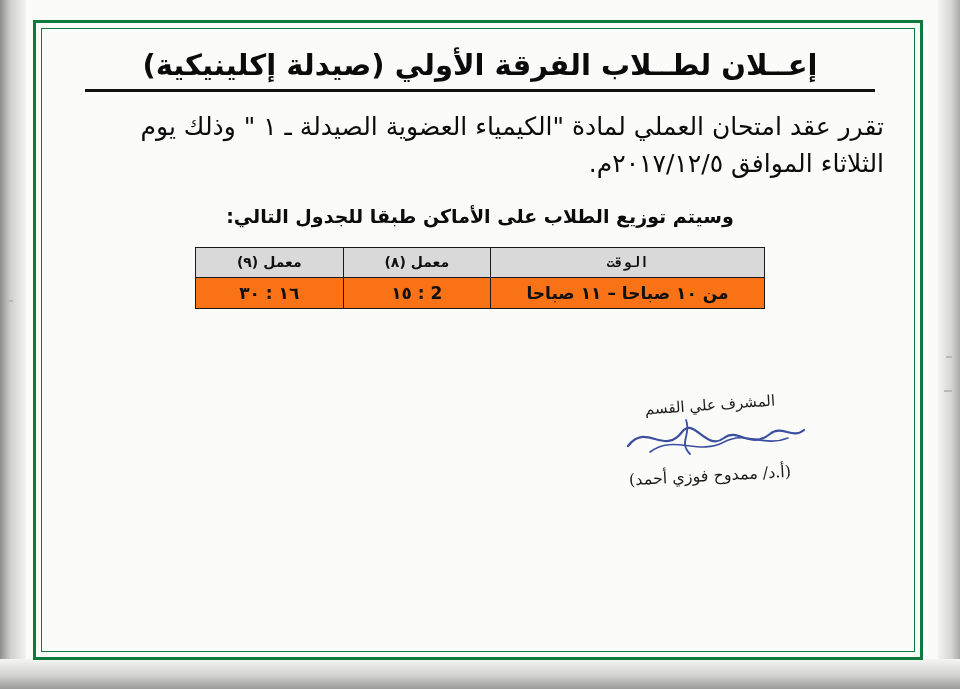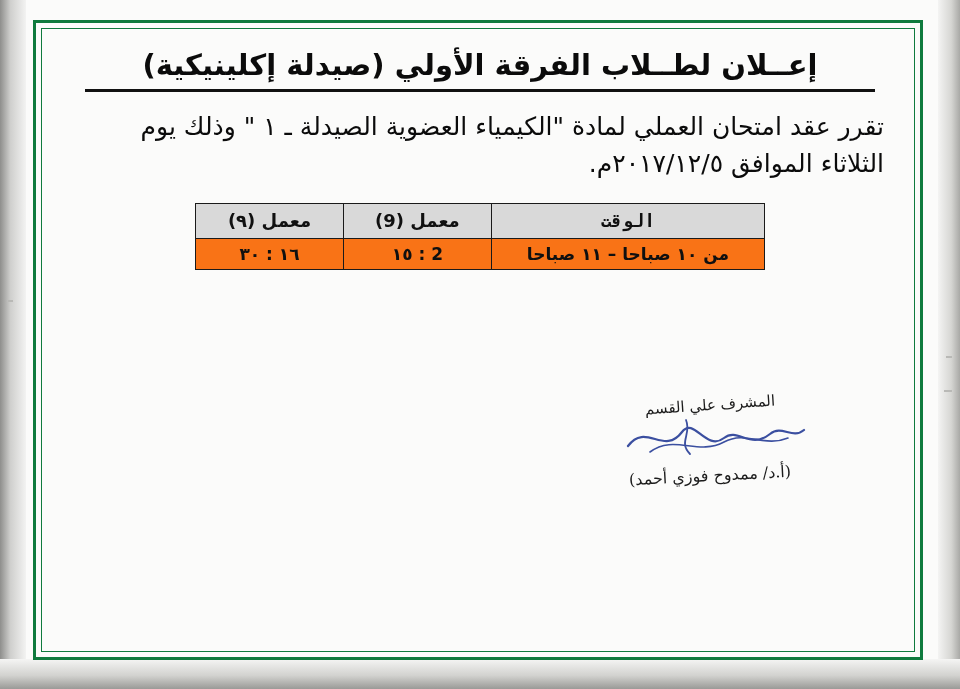--- a/index.html
+++ b/index.html
@@ -113,21 +113,21 @@
   }
   table.sched th, table.sched td {
     border: 1px solid #1a1a1a;
     text-align: center;
     padding: 5px 6px;
     font-weight: bold;
     color: #101010;
   }
   table.sched th {
     background: #d9d9d9;
-    font-size: 18px;
+    font-size: 14px;
     padding: 6px 6px;
   }
   table.sched td {
     background: #f97316;
     font-size: 17px;
   }
   .col-time { width: 282px; font-family: Liberation Mono, monospace; }
   .col-lab  { width: 144px; }
 
   
@@ -178,27 +178,28 @@
   <div class="frame-outer"></div>
   <div class="frame-inner"></div>
 
   <div class="content">
 
     <div class="title">إعــلان لطــلاب الفرقة الأولي (صيدلة إكلينيكية)</div>
     <div class="title-underline"></div>
 
     <div class="para">تقرر عقد امتحان العملي لمادة "الكيمياء العضوية الصيدلة ـ ١ " وذلك يوم الثلاثاء الموافق ٢٠١٧/١٢/٥م.</div>
 
+    <div class="subpara">وسيتم توزيع الطلاب على الأماكن طبقا للجدول التالي:</div>
 
     <div class="table-wrap">
       <table class="sched">
         <thead>
           <tr>
             <th class="col-time">الوقت</th>
-            <th class="col-lab">معمل (9)</th>
+            <th class="col-lab">معمل (٨)</th>
             <th class="col-lab">معمل (٩)</th>
           </tr>
         </thead>
         <tbody>
           <tr>
             <td>من ١٠ صباحا – ١١ صباحا</td>
             <td>2 : ١٥</td>
             <td>١٦ : ٣٠</td>
           </tr>
         </tbody>

